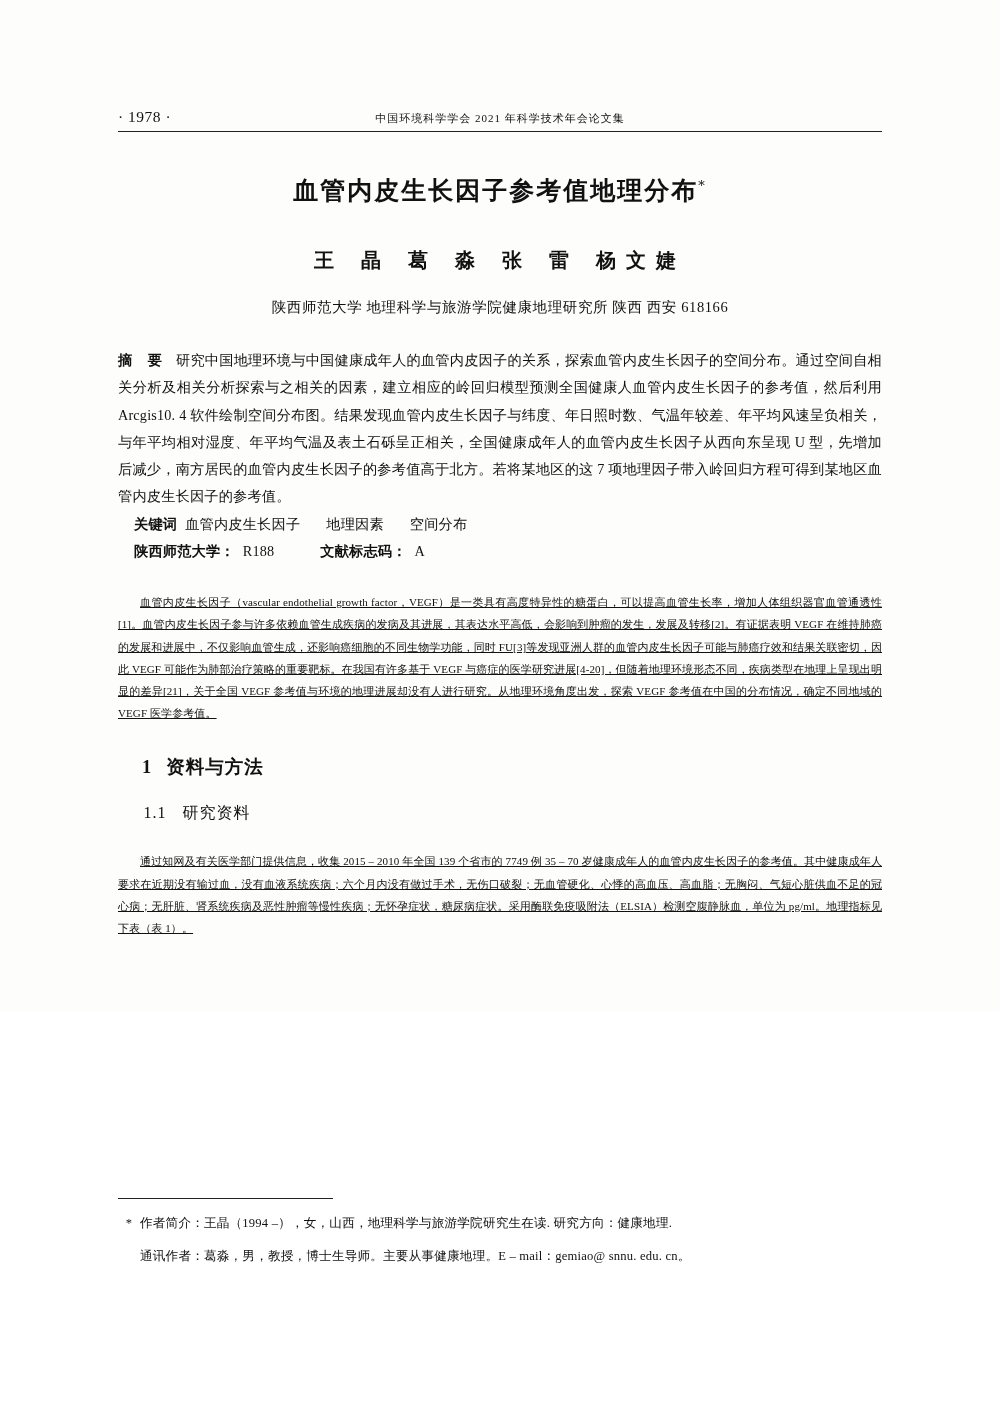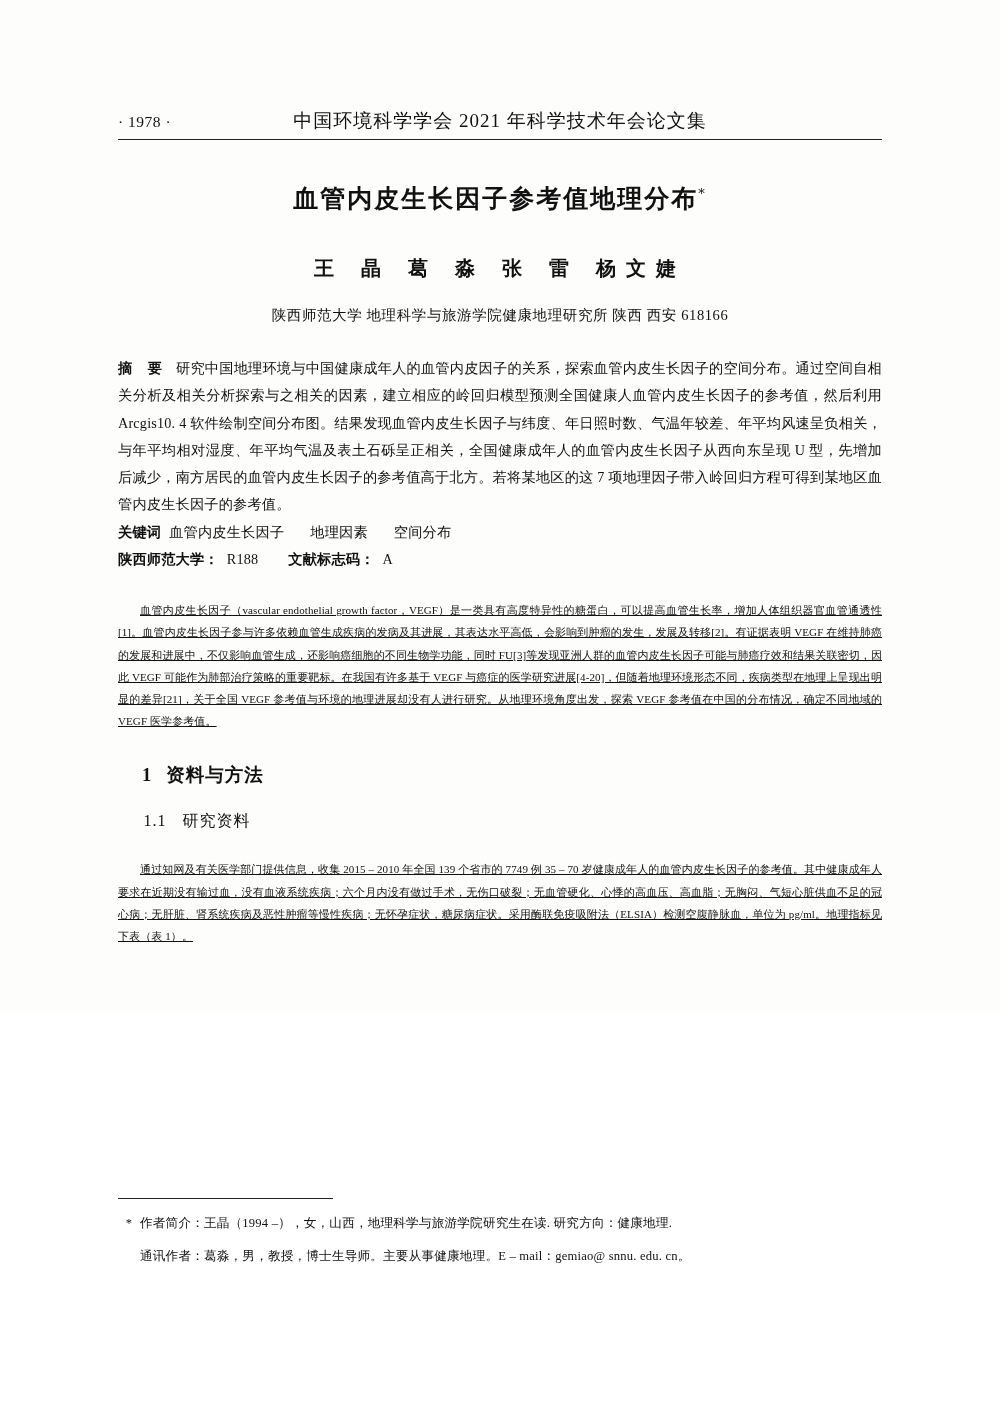--- a/index.html
+++ b/index.html
@@ -37,21 +37,21 @@
   }
   .runhead .folio {
     width: 120px;
     flex: none;
     font-family: "Liberation Serif", serif;
     font-size: 15.5px;
   }
   .runhead .journal {
     flex: 1;
     text-align: center;
-    font-size: 19px;
+    font-size: 11px;
     letter-spacing: 1px;
   }
   .runhead .spacer {
     width: 120px;
     flex: none;
   }
   .rule {
     border-bottom: 1.1px solid #222;
     margin-top: 5px;
     width: 100%;
@@ -98,20 +98,21 @@
     margin-right: 8px;
   }
   .kw, .clc {
     font-size: 14.2px;
     line-height: 1.92;
     letter-spacing: 0.2px;
   }
   .kw .lead, .clc .lead {
     font-weight: bold;
     margin-right: 8px;
+    margin-left: 16px;
   }
   .kw .seg { margin-right: 26px; }
   .clc .seg { margin-right: 30px; }
   
   .body-para {
     margin-top: 26px;
     font-size: 11px;
     line-height: 2.02;
     text-align: justify;
     text-justify: inter-ideograph;

